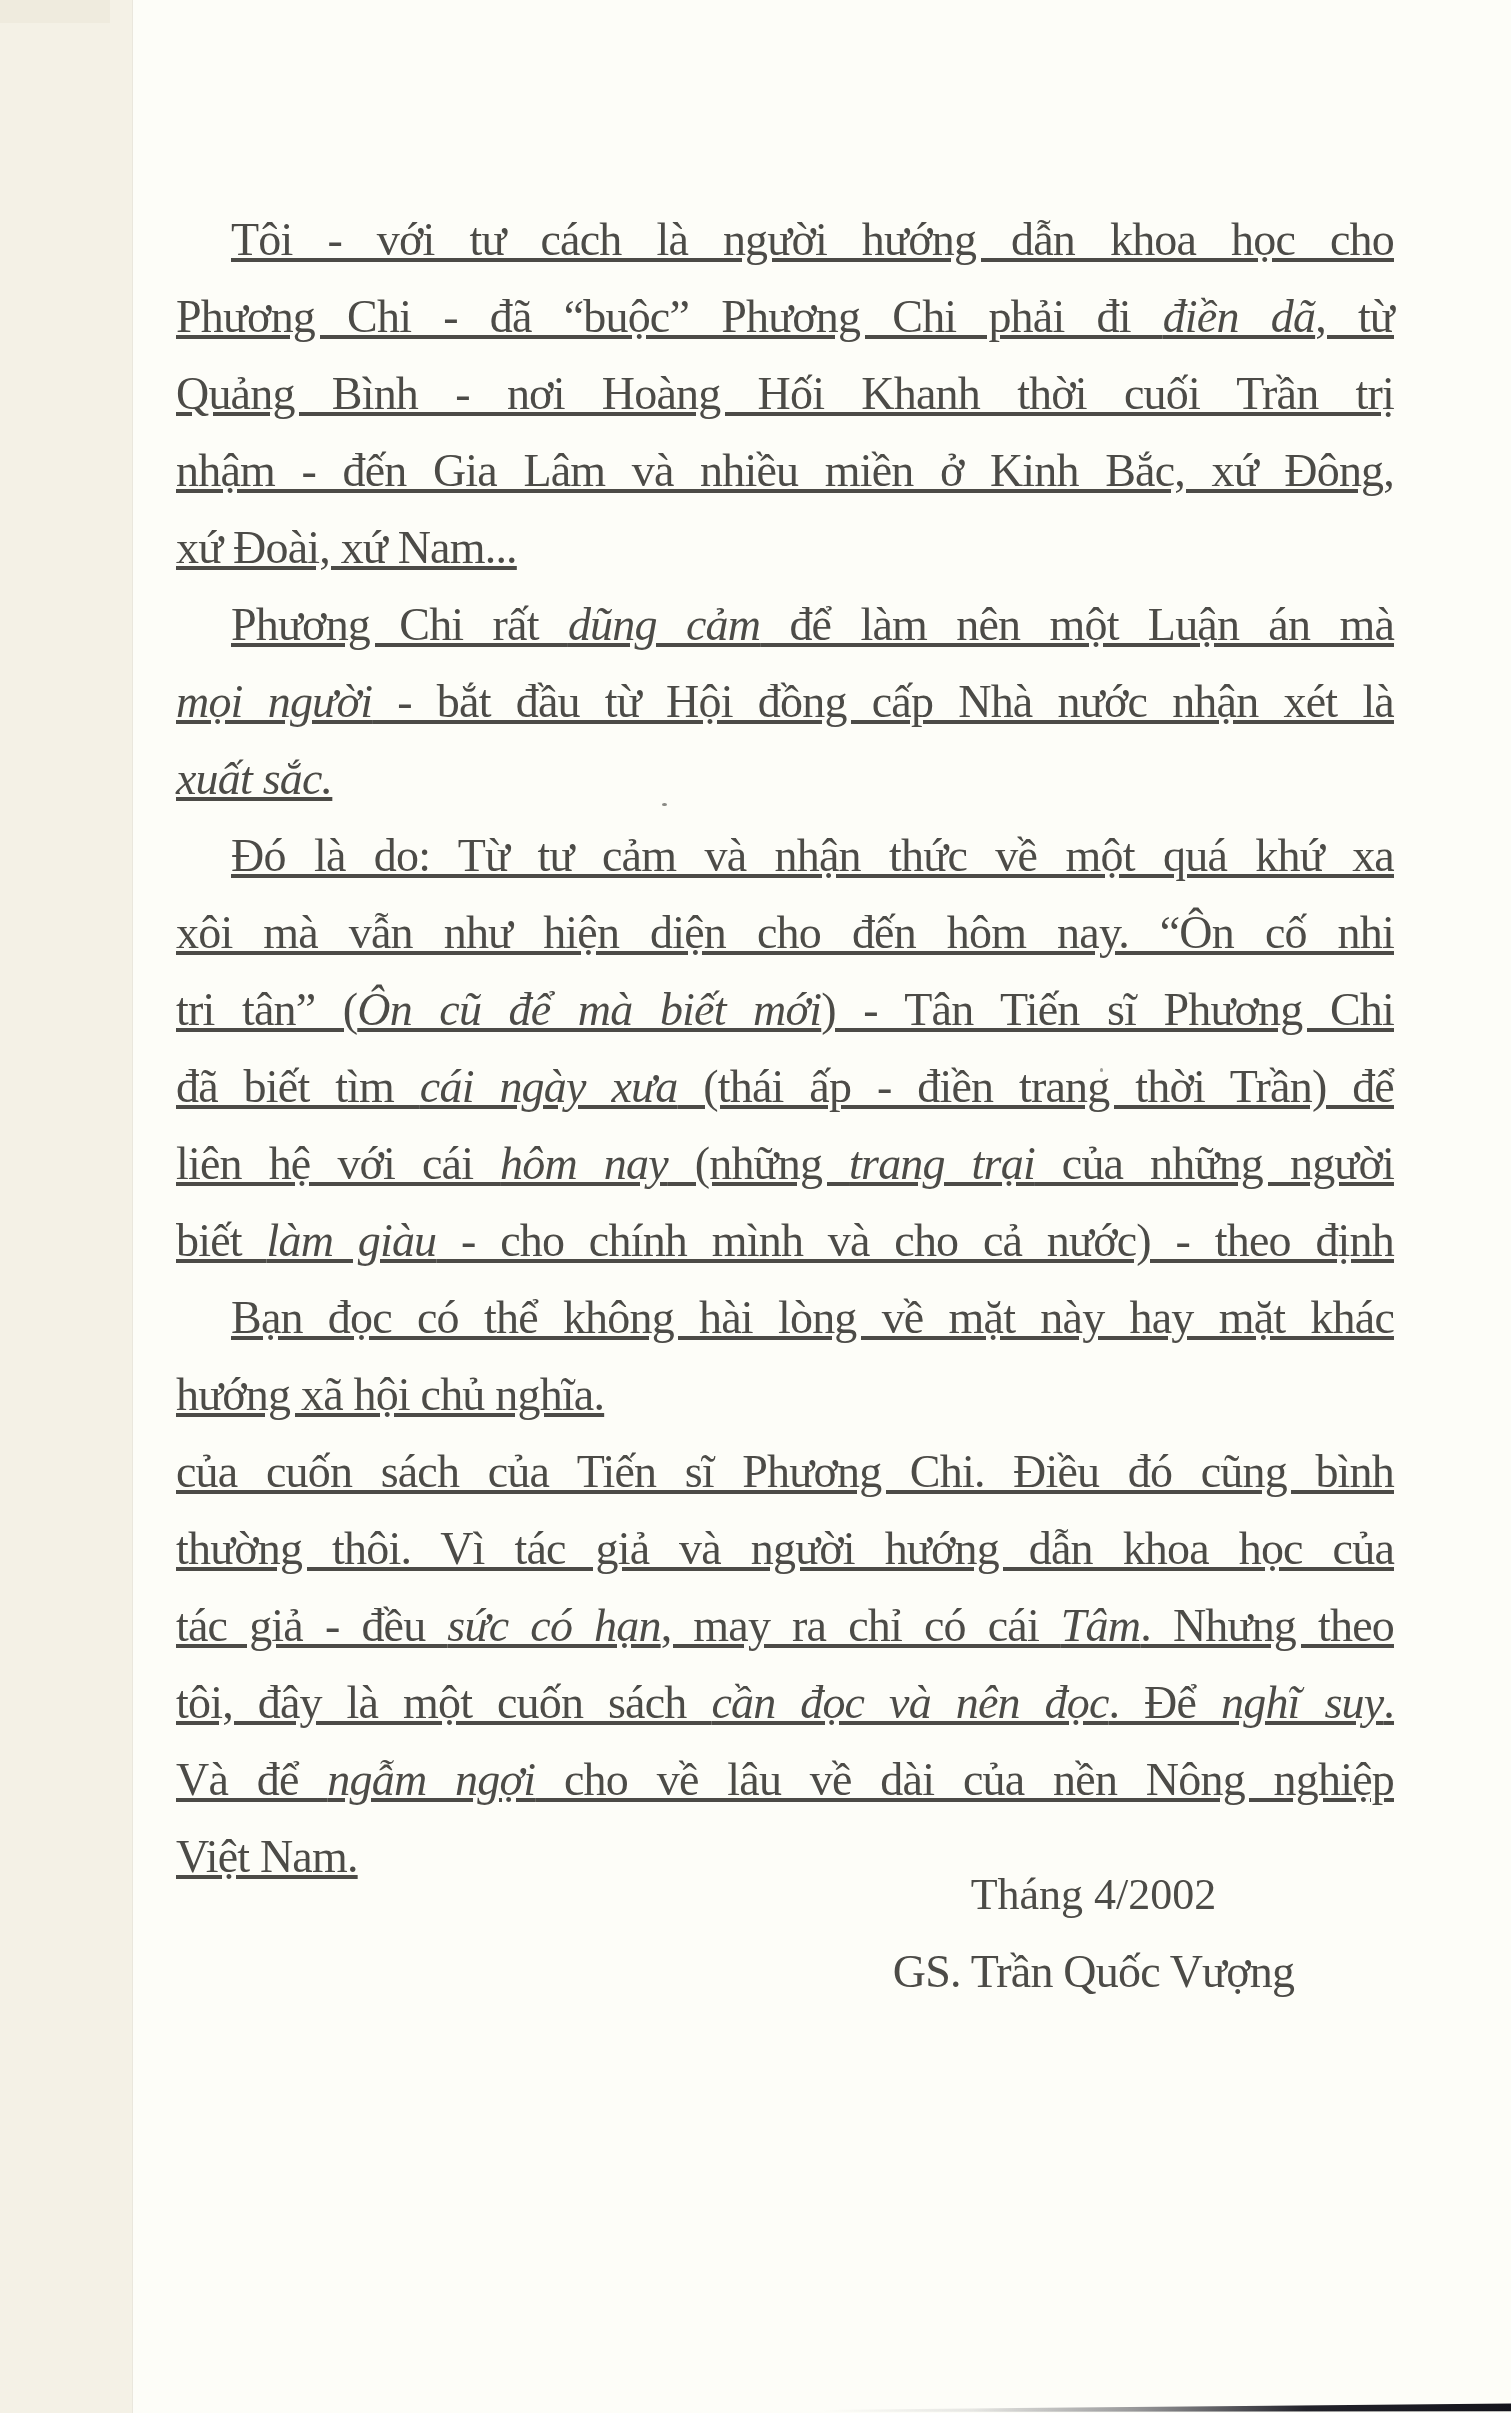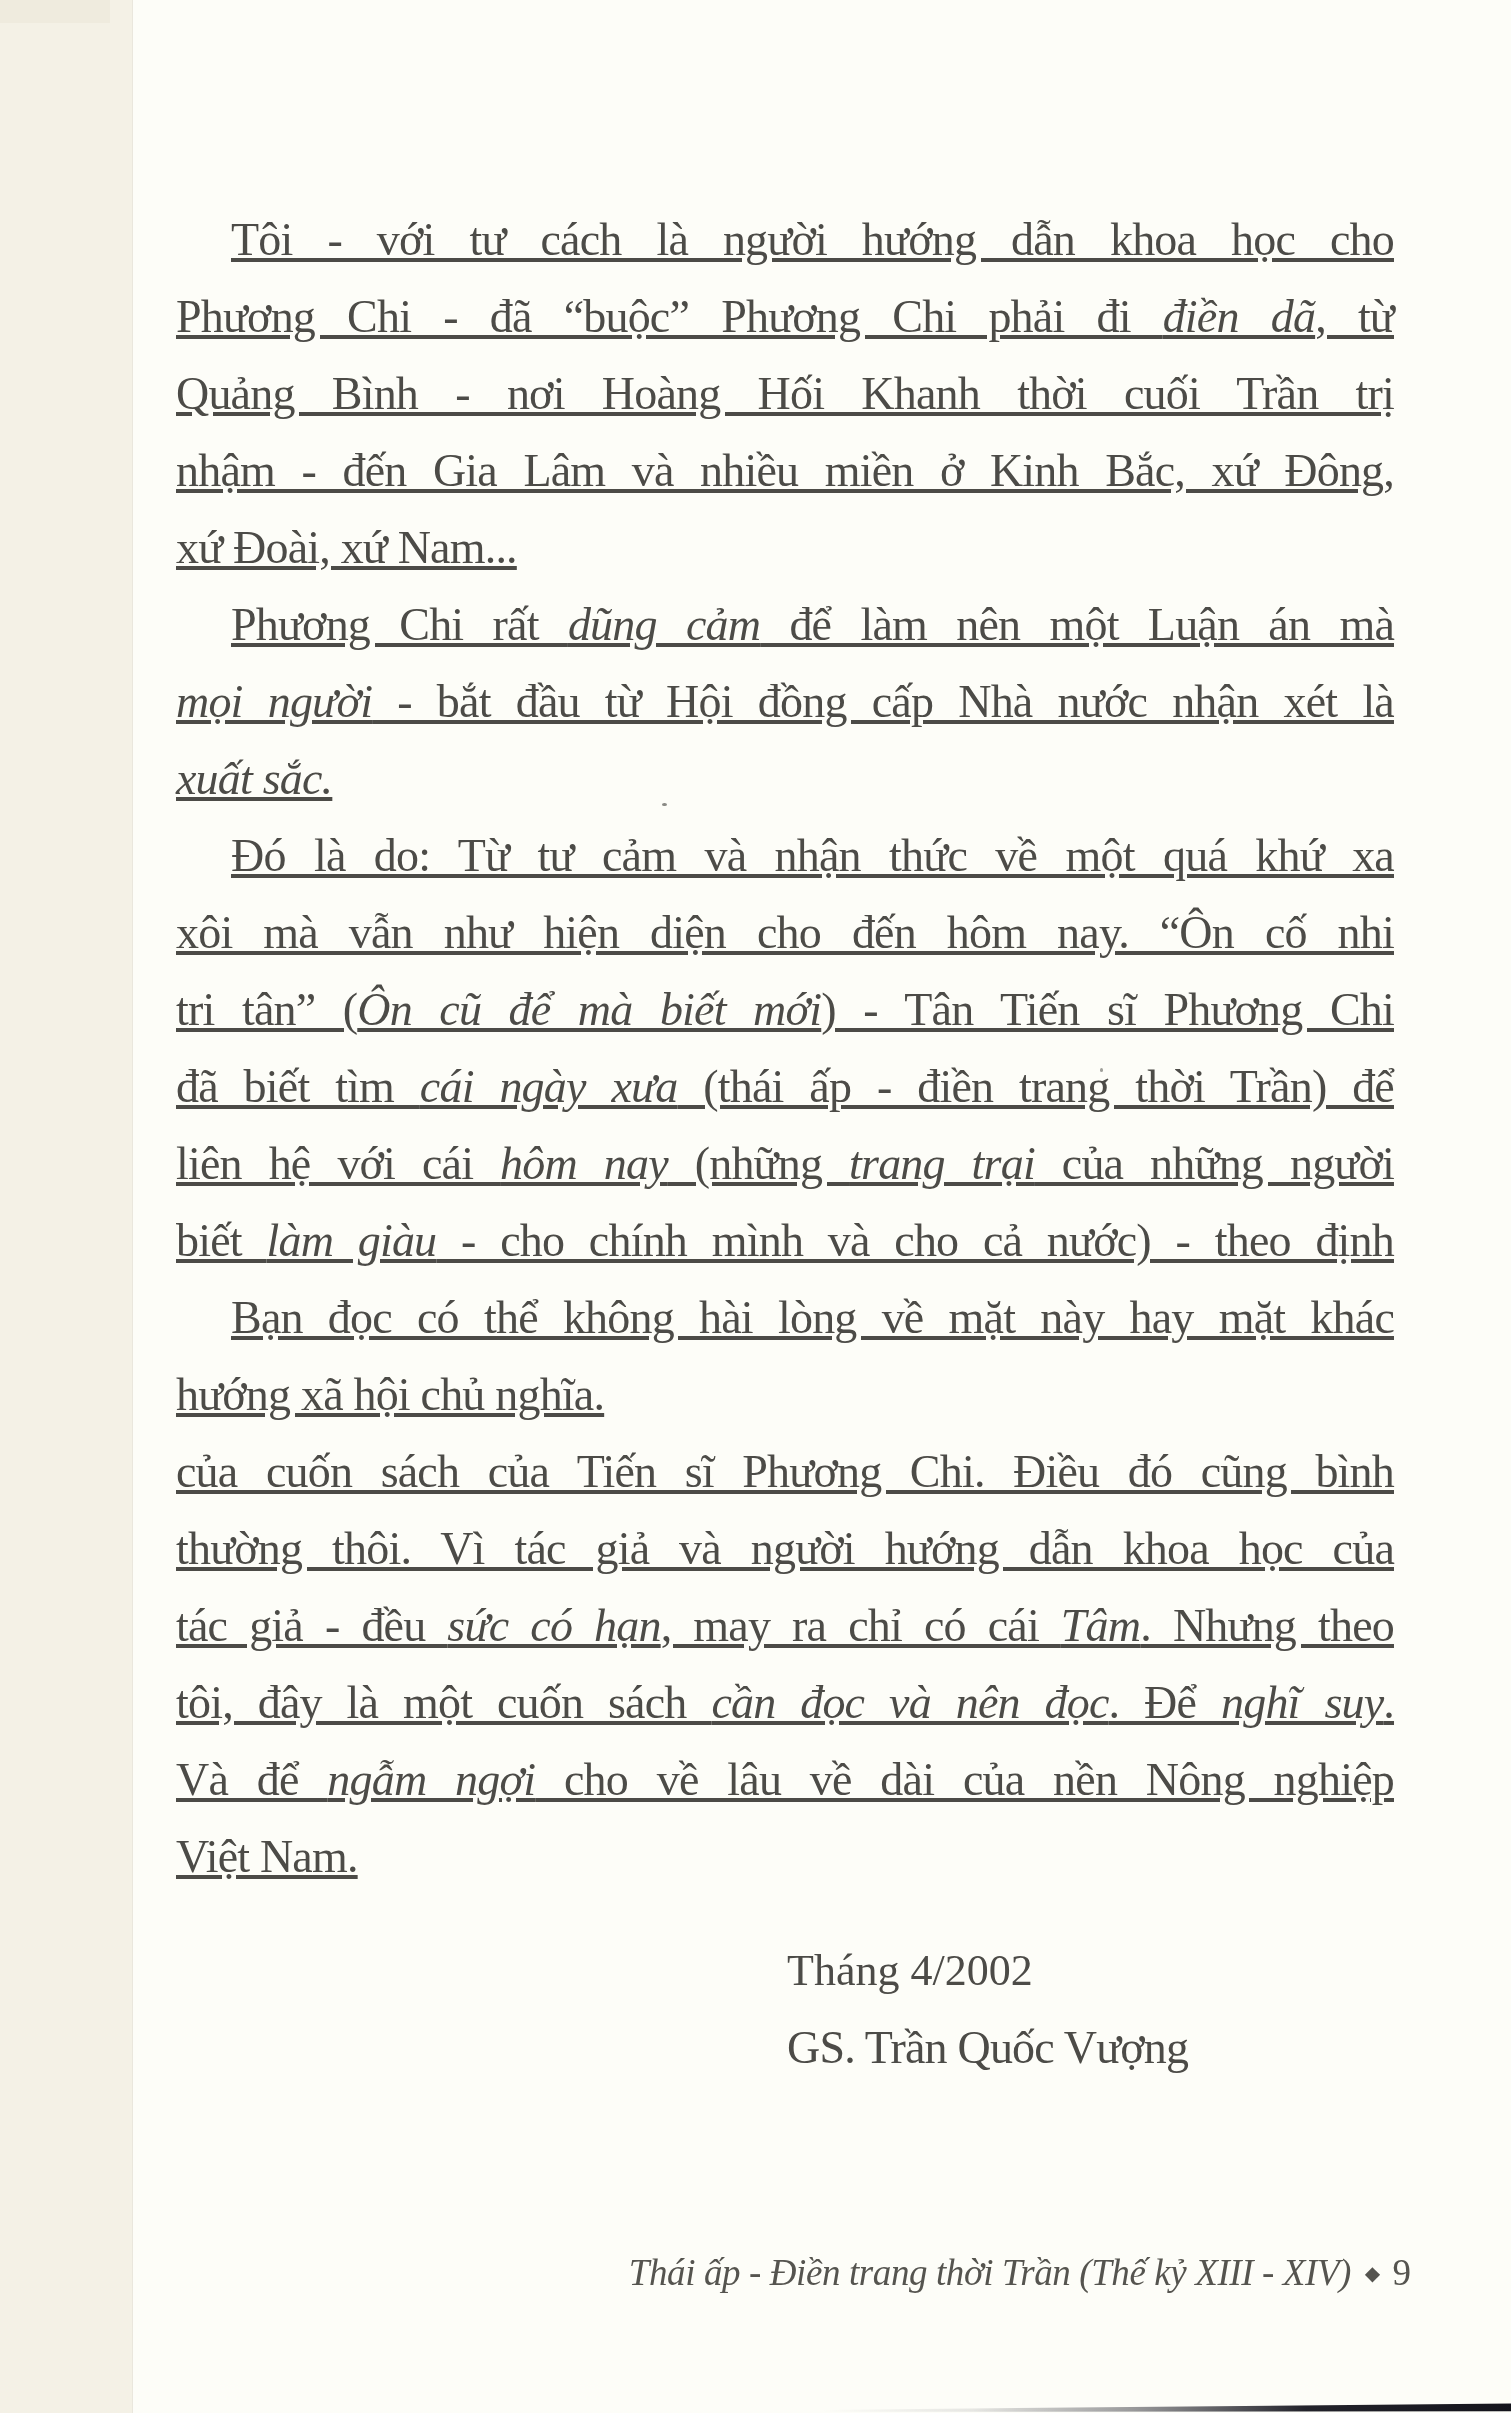--- a/index.html
+++ b/index.html
@@ -29,22 +29,22 @@
   }
   .body-text{
     position:absolute;left:176px;top:201px;width:1218px;
     font-size:46px;line-height:77px;letter-spacing:-0.8px;
   }
   .line{white-space:nowrap;text-align:left;text-decoration:underline;}
   .line.j{white-space:normal;text-align:justify;text-align-last:justify;}
   .line.ind{text-indent:55px;}
   .it{font-style:italic;}
   .signature{
-    position:absolute;left:787px;top:1932px;width:613px;
-    text-align:left;line-height:77px;
+    position:absolute;left:787px;top:1856px;width:613px;
+    text-align:center;line-height:77px;
   }
   .sig-date{font-size:44px;}
   .sig-name{font-size:46px;font-weight:normal;letter-spacing:-0.8px;}
   .footer{
     position:absolute;right:100px;top:2250px;
     font-size:37px;line-height:46px;font-style:italic;
     color:var(--footer-color);letter-spacing:-0.4px;
     white-space:nowrap;
   }
   .footer .diamond{
@@ -97,23 +97,20 @@
       <div class="line j"><span>tôi, đây là một cuốn sách </span><span class="it">cần đọc và nên đọc</span><span>. Để </span><span class="it">nghĩ suy</span><span>.</span></div>
       <div class="line j"><span>Và để </span><span class="it">ngẫm ngợi</span><span> cho về lâu về dài của nền Nông nghiệp</span></div>
       <div class="line"><span>Việt Nam.</span></div>
     </div>
 
   <div class="signature">
     <div class="sig-date">Tháng 4/2002</div>
     <div class="sig-name">GS. Trần Quốc Vượng</div>
   </div>
 
-  <div class="footer">
-    <span>Thái ấp - Điền trang thời Trần (Thế kỷ XIII - XIV)</span><span class="diamond">◆</span><span class="pagenum">9</span>
-  </div>
 
   <div class="speck speck-1"></div>
   <div class="speck speck-2"></div>
 
   <div class="edge-shadow"></div>
 
 </div>
 
 
 </body></html>

